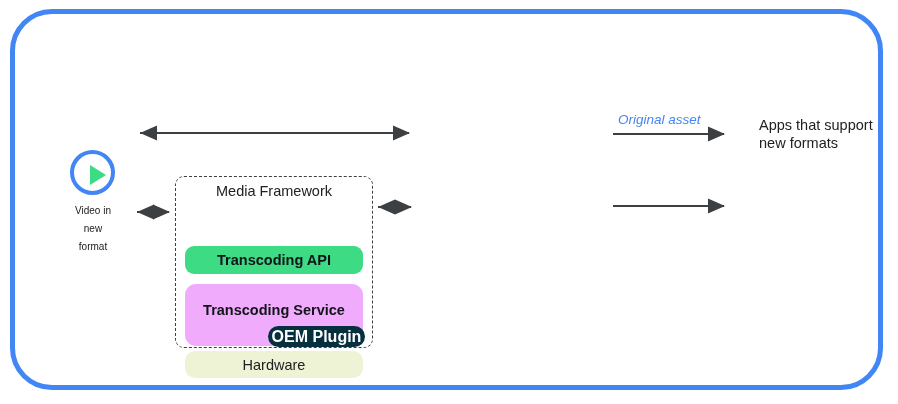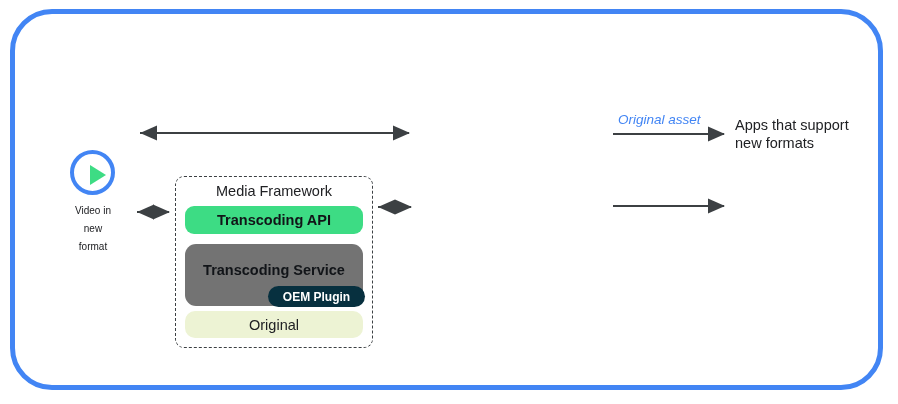--- a/index.html
+++ b/index.html
@@ -87,53 +87,54 @@
     color: #202124;
   }
 
   .pill {
     position: absolute;
     box-sizing: border-box;
     display: flex;
     align-items: center;
     justify-content: center;
     text-align: center;
+    margin-top: 40px;
   }
   .pill-api {
     left: 185px;
     top: 206px;
     width: 178px;
     height: 28px;
     background: #3DDC84;
     border-radius: 9px;
     font-size: 14.5px;
     font-weight: bold;
     color: #111418;
   }
   .pill-service {
     left: 185px;
     top: 244px;
     width: 178px;
     height: 62px;
-    background: #737373;
+    background: #f0abfc;
     border-radius: 11px;
     font-size: 14.5px;
     font-weight: bold;
     color: #111418;
     align-items: flex-start;
     padding-top: 18px;
   }
   .pill-oem {
     left: 268px;
     top: 286px;
     width: 97px;
     height: 21px;
     background: #07303F;
     border-radius: 11px;
-    font-size: 12px;
+    font-size: 16px;
     font-weight: bold;
     color: #ffffff;
   }
   .pill-hw {
     left: 185px;
     top: 311px;
     width: 178px;
     height: 27px;
     background: #EDF3D4;
     border-radius: 10px;
@@ -183,21 +184,21 @@
   .label-original { left: 618px; top: 112px; font-style: italic; }
   .label-transcoded { left: 618px; top: 216px; }
 
   .apps-label {
     position: absolute;
     font-size: 14.5px;
     line-height: 18px;
     color: #202124;
     white-space: pre-line;
   }
-  .apps-support { left: 735px; top: 116px; }
+  .apps-support { left: 759px; top: 116px; }
   .apps-nosupport { left: 735px; top: 192px; }
 </style>
 </head>
 <body>
 
 <div id="canvas">
 
   <div class="outer-frame"></div>
 
   <div class="play-badge">
@@ -209,21 +210,21 @@
 
   <div class="mf-box"></div>
   <div class="mf-title">Media Framework</div>
 
   <div class="pill pill-api">Transcoding API</div>
 
   <div class="pill pill-service">Transcoding Service</div>
 
   <div class="pill pill-oem">OEM Plugin</div>
 
-  <div class="pill pill-hw">Original</div>
+  <div class="pill pill-hw">Hardware</div>
 
 
   <svg class="arrow-layer" width="898" height="404" viewBox="0 0 898 404">
     <defs>
       <marker id="ah-r" markerWidth="9" markerHeight="9" refX="8" refY="4.5" orient="auto" markerUnits="strokeWidth">
         <path d="M0,0.7 L8.5,4.5 L0,8.3 z" fill="#3c4043"></path>
       </marker>
       <marker id="ah-l" markerWidth="9" markerHeight="9" refX="0.5" refY="4.5" orient="auto" markerUnits="strokeWidth">
         <path d="M9,0.7 L0.5,4.5 L9,8.3 z" fill="#3c4043"></path>
       </marker>

